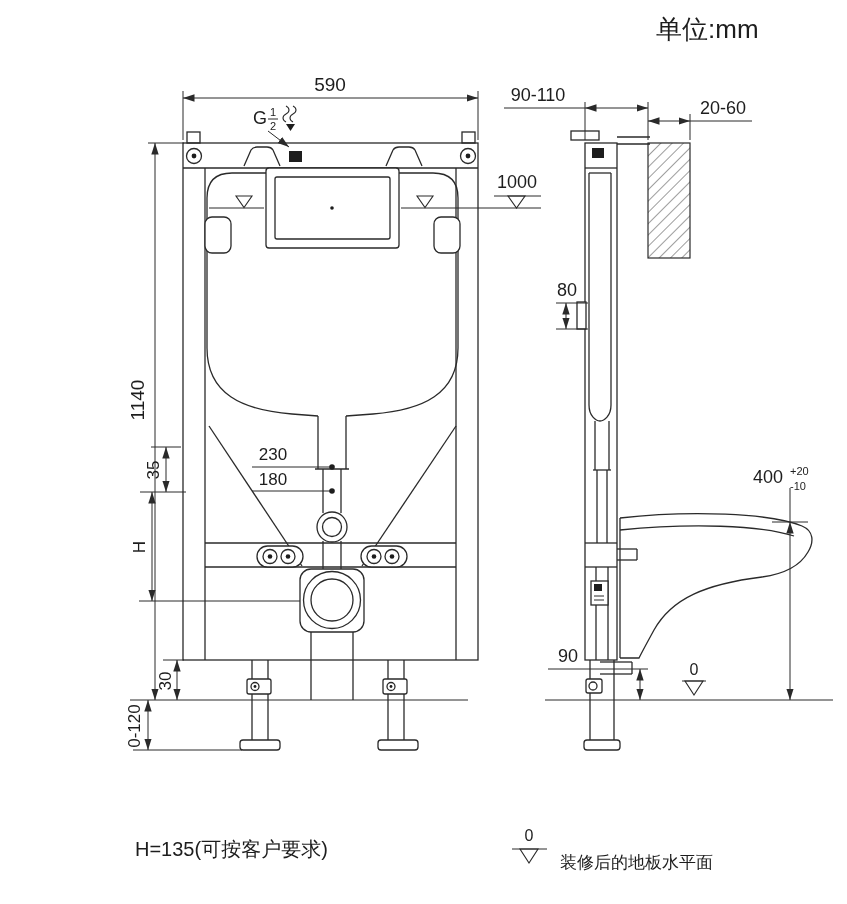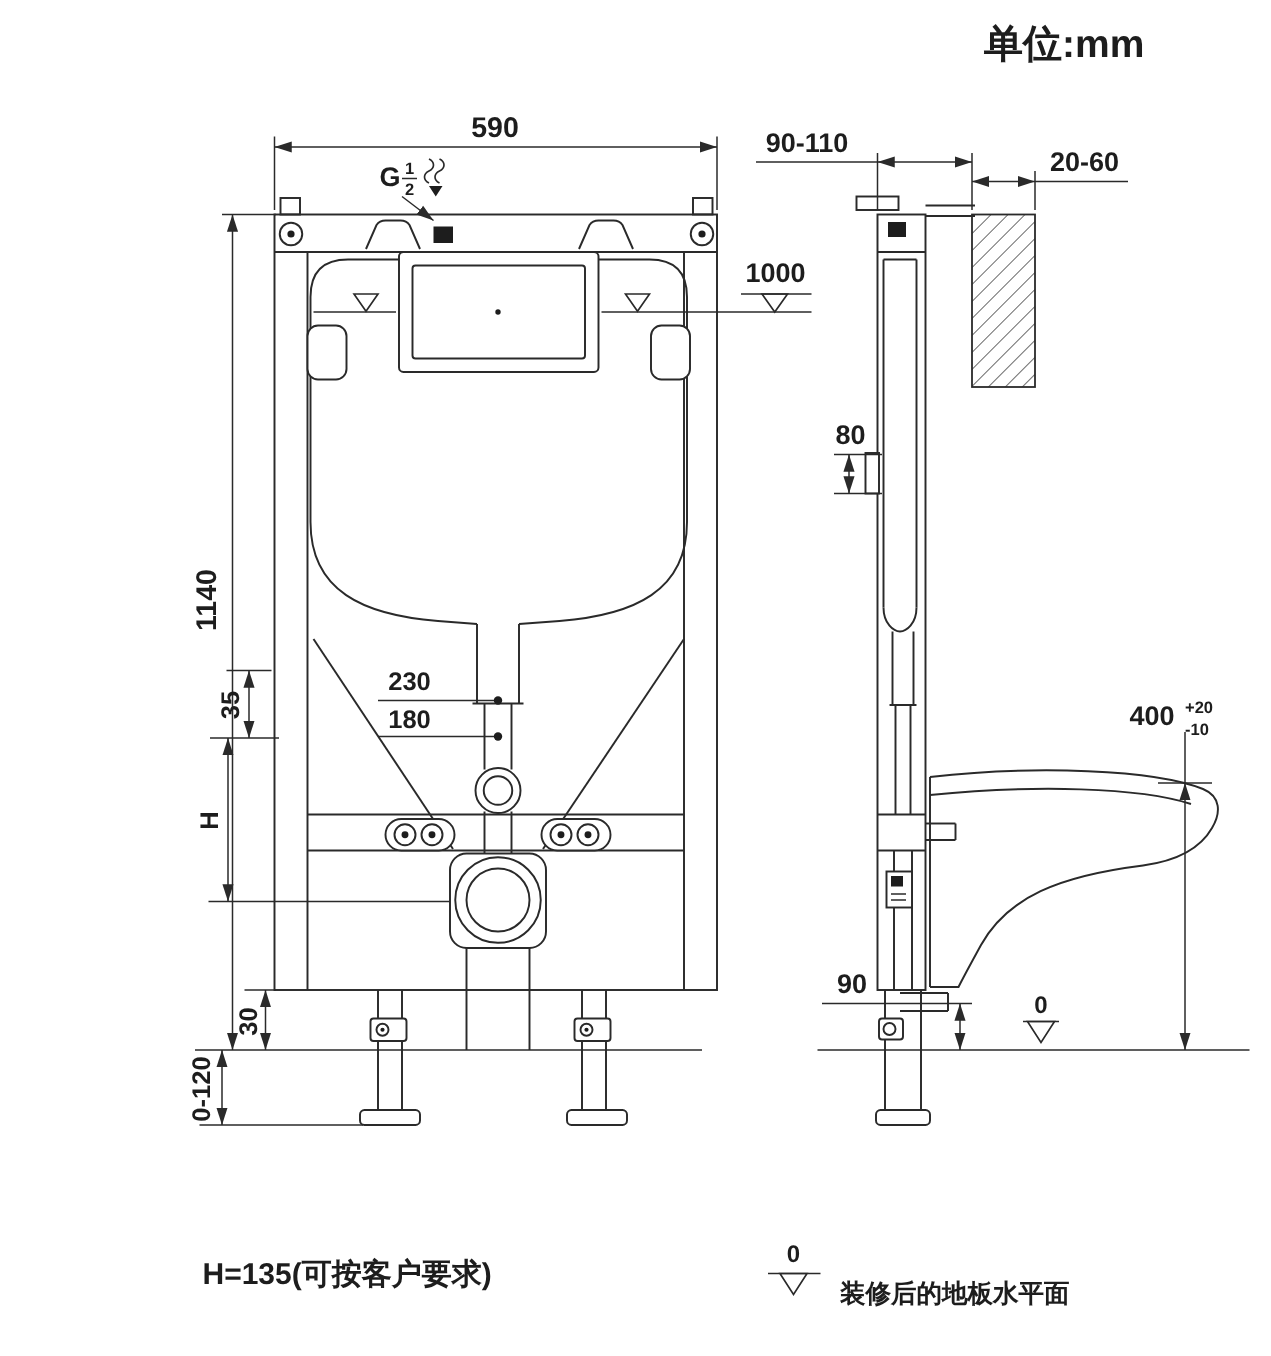--- a/index.html
+++ b/index.html
@@ -2,21 +2,20 @@
 <html><head>
 <meta charset="utf-8">
 <style>
   html,body{margin:0;padding:0;background:#ffffff;}
   .stage{
     position:relative;
     width:847px;height:904px;
     background:#ffffff;
     font-family:"Liberation Sans","DejaVu Sans",sans-serif;
     overflow:hidden;
-    font-weight:bold;
   }
   svg{display:block;}
   svg text{
     font-family:"Liberation Sans","DejaVu Sans",sans-serif;
     fill:#1d1d1d;
   }
   .obj{stroke:#2a2a2a;stroke-width:1.3;fill:none;}
   .objw{stroke:#2a2a2a;stroke-width:1.3;fill:#ffffff;}
   .thin{stroke:#2a2a2a;stroke-width:1;fill:none;}
   .fillb{fill:#1d1d1d;stroke:none;}

